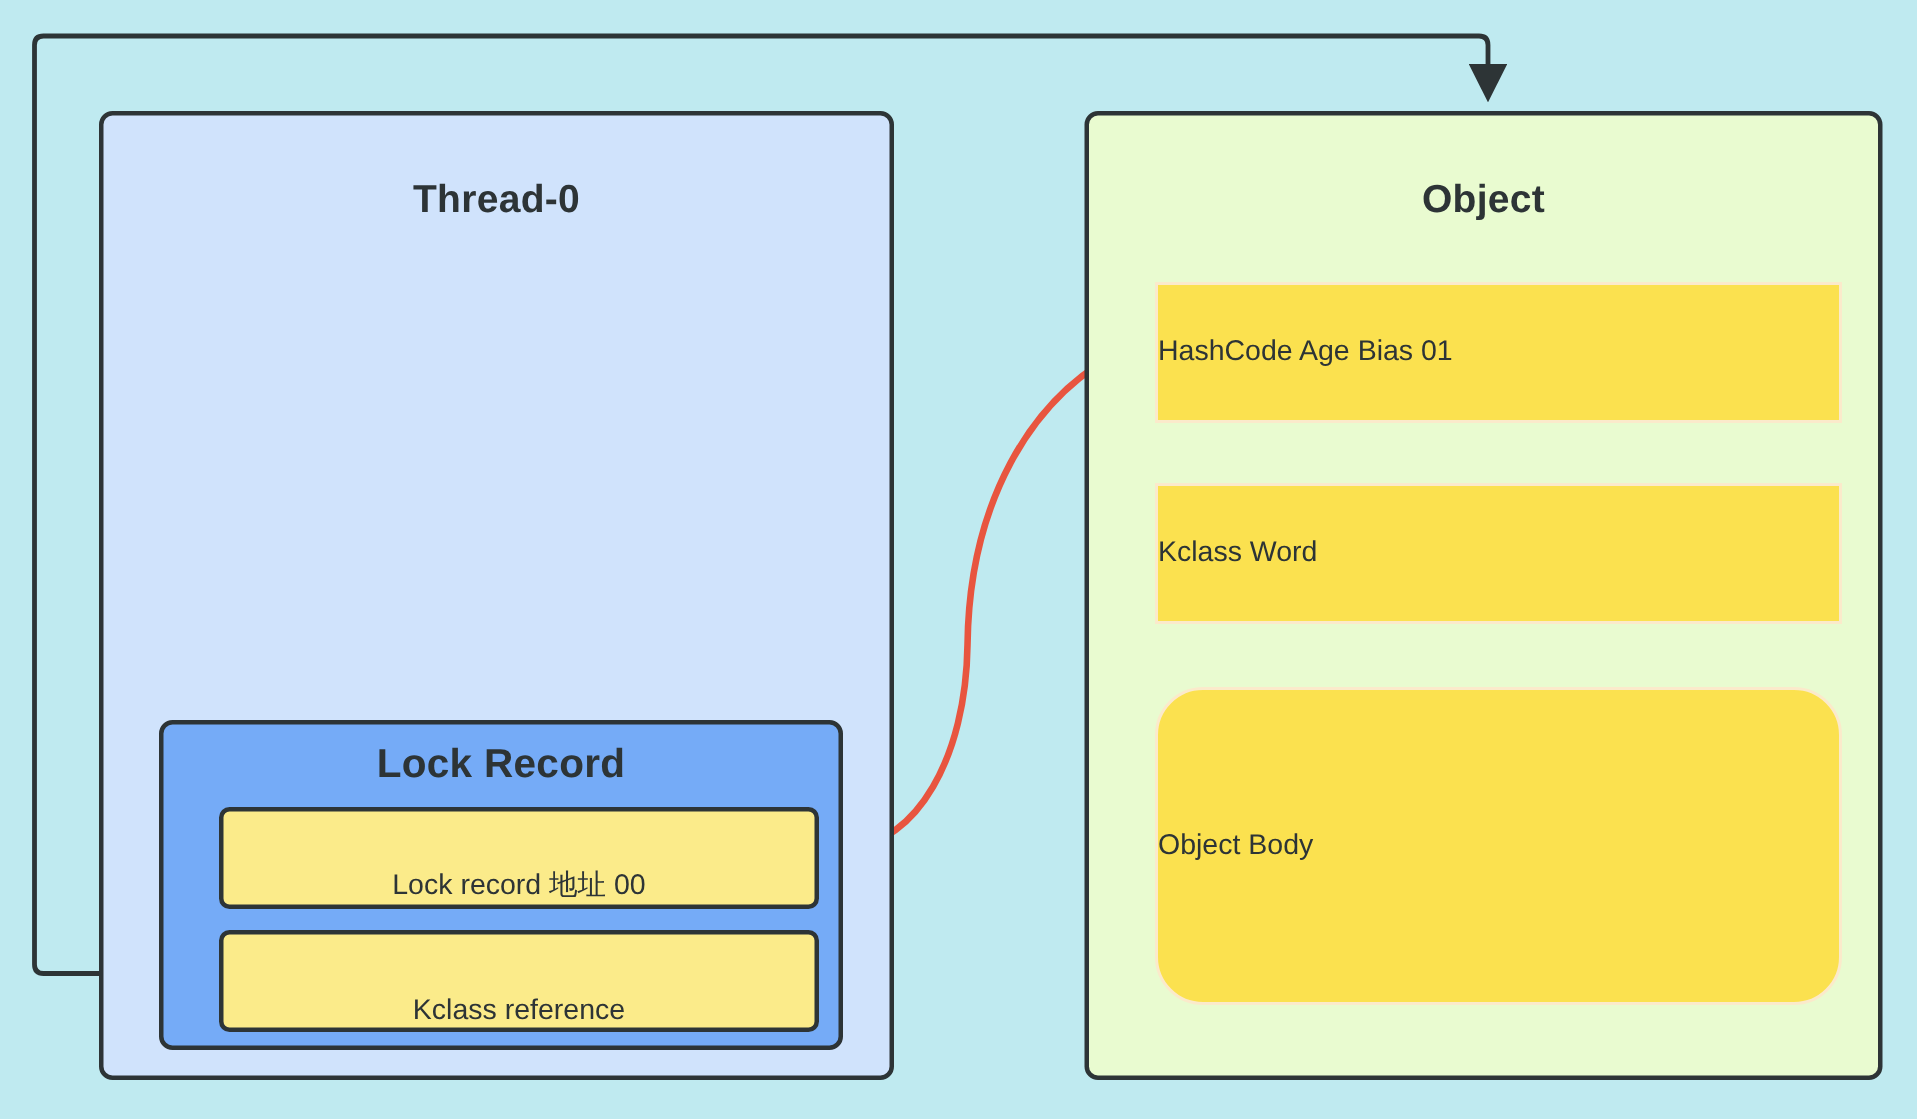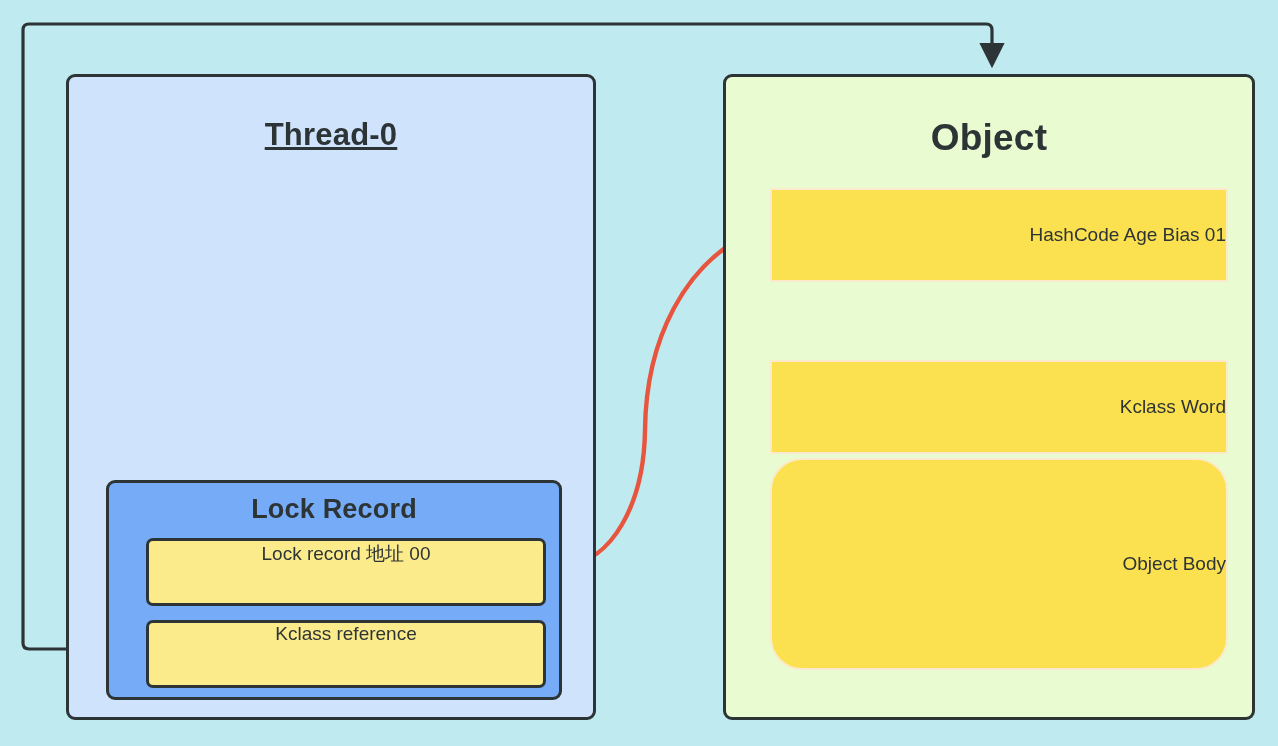--- a/index.html
+++ b/index.html
@@ -40,22 +40,21 @@
   
   #thread-panel {
     left: 66px;
     top: 74px;
     width: 530px;
     height: 646px;
     background: #d0e3fc;
   }
   #thread-panel > .panel-title {
     top: 40px;
-    font-size: 31px;
-    text-decoration: underline;
+    font-size: 26px;
   }
 
   
   #lock-record-panel {
     left: 37px;
     top: 403px;
     width: 456px;
     height: 220px;
     background: #75abf7;
   }
@@ -66,55 +65,55 @@
   .lock-row {
     position: absolute;
     box-sizing: border-box;
     left: 37px;
     width: 400px;
     height: 68px;
     background: #fbeb8a;
     border: 3px solid #2d3436;
     border-radius: 7px;
     display: flex;
-    align-items: flex-start;
+    align-items: flex-end;
     justify-content: center;
     color: #2d3436;
     font-size: 19px;
   }
   #lock-row-address { top: 55px; }
   #lock-row-objref  { top: 137px; }
 
   
   #object-panel {
     left: 723px;
     top: 74px;
     width: 532px;
     height: 646px;
     background: #e9fbd0;
   }
   #object-panel > .panel-title {
     top: 40px;
-    font-size: 37px;
+    font-size: 26px;
   }
   .object-row {
     position: absolute;
     box-sizing: border-box;
     left: 44px;
     width: 458px;
     background: #fbe14f;
     border: 2px solid #fbeacb;
     display: flex;
     align-items: center;
-    justify-content: flex-end;
+    justify-content: flex-start;
     color: #2d3436;
     font-size: 19px;
   }
   #object-row-0 { top: 111px; height: 94px; }
-  #object-row-1 { top: 245px; height: 94px; margin-top: 38px; }
+  #object-row-1 { top: 245px; height: 94px; }
   #object-row-2 { top: 381px; height: 212px; border-radius: 32px; }
 
   svg { overflow: visible; }
 </style>
 </head>
 <body>
 
 <svg id="canvas" width="1278" height="746" viewBox="0 0 1278 746">
   <defs>
     <marker id="blackArrow" viewBox="0 0 12 12" refX="10" refY="6" markerWidth="8" markerHeight="8" orient="auto-start-reverse">

